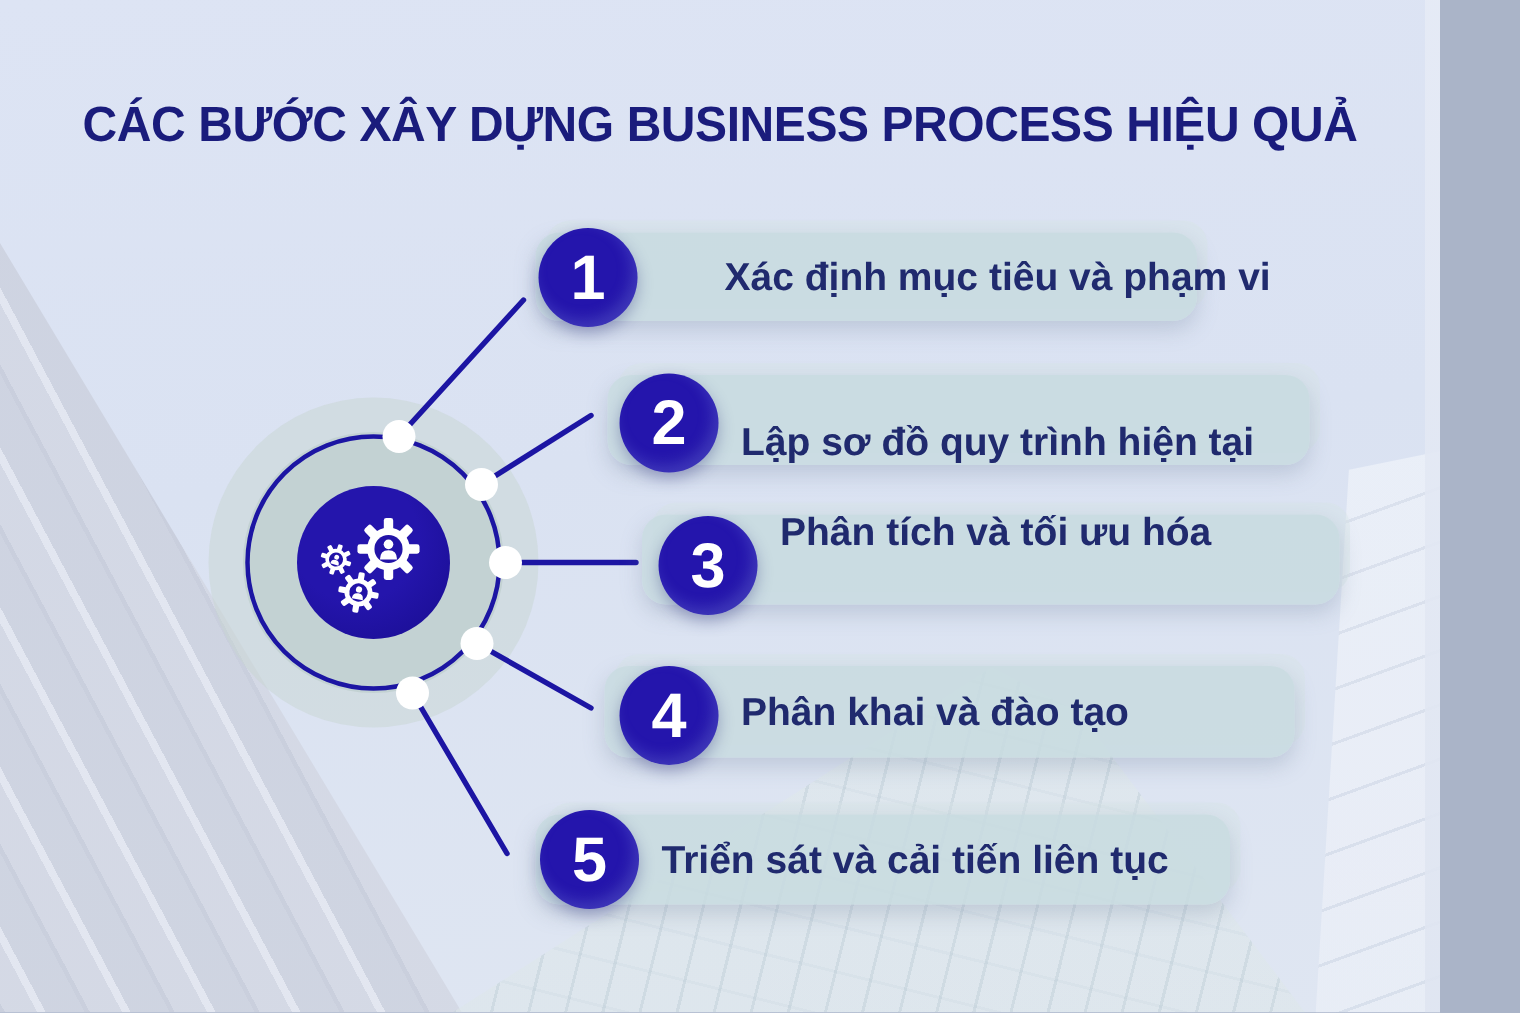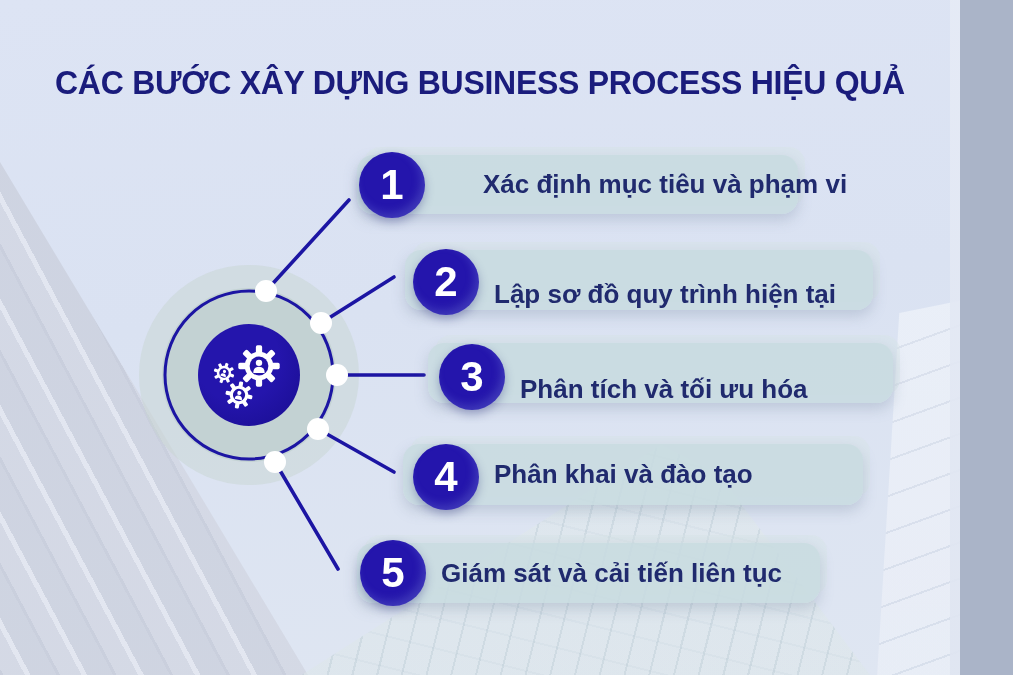--- a/index.html
+++ b/index.html
@@ -69,21 +69,21 @@
   .lbl{
     position:absolute;height:100%;display:flex;align-items:center;
     font-size:26px;font-weight:700;color:#202a6e;white-space:nowrap;
   }
   
   .s1 .pill{left:357px;top:155px;width:441px;height:59px;}
   .s1 .badge{left:359px;top:152px;}  .s1 .lbl{left:440px;top:155px;height:59px;margin-left:43px;}
   .s2 .pill{left:405px;top:250px;width:468px;height:60px;}
   .s2 .badge{left:413px;top:249px;}  .s2 .lbl{left:494px;top:264px;height:60px;}
   .s3 .pill{left:428px;top:343px;width:465px;height:60px;}
-  .s3 .badge{left:439px;top:344px;}  .s3 .lbl{left:520px;top:359px;height:60px;}
+  .s3 .badge{left:439px;top:344px;}  .s3 .lbl{left:520px;top:324px;height:60px;}
   .s4 .pill{left:403px;top:444px;width:460px;height:61px;}
   .s4 .badge{left:413px;top:444px;}  .s4 .lbl{left:494px;top:444px;height:61px;}
   .s5 .pill{left:357px;top:543px;width:463px;height:60px;}
   .s5 .badge{left:360px;top:540px;}  .s5 .lbl{left:441px;top:543px;height:60px;}
 </style>
 </head>
 <body>
 
 <div class="stage">
 
@@ -165,16 +165,16 @@
     <div class="lbl">Phân tích và tối ưu hóa</div>
   </div>
   <div class="step s4">
     <div class="pill"></div>
     <div class="badge">4</div>
     <div class="lbl">Phân khai và đào tạo</div>
   </div>
   <div class="step s5">
     <div class="pill"></div>
     <div class="badge">5</div>
-    <div class="lbl">Giám sát và cải tiến liên tục</div>
+    <div class="lbl">Triển sát và cải tiến liên tục</div>
   </div>
 
 </div>
 
 </body></html>

